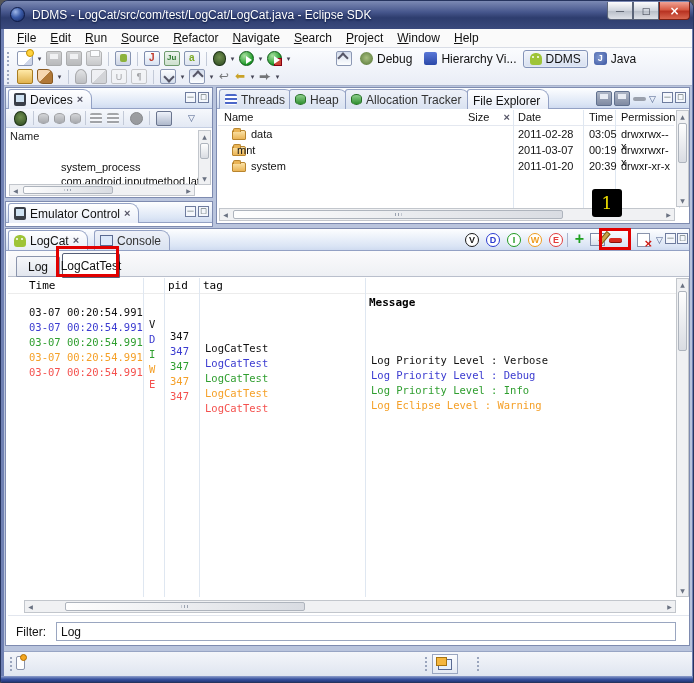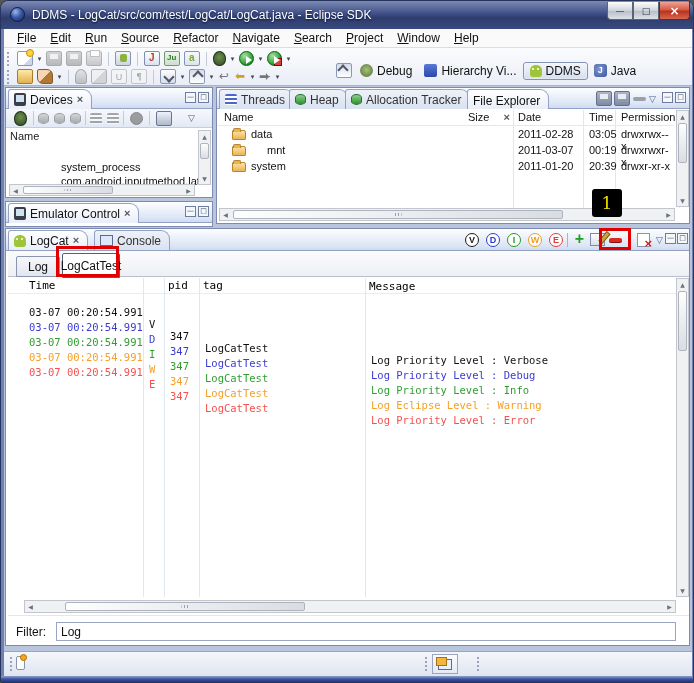--- a/index.html
+++ b/index.html
@@ -173,21 +173,21 @@
         <span class="tbi ic-adroid"></span>
         <span class="sep"></span>
         <span class="tbi ic-bug"></span>
         <span class="ddz">▾</span>
         <span class="tbi ic-run"></span>
         <span class="ddz">▾</span>
         <span class="tbi ic-run ic-ext"></span>
         <span class="ddz">▾</span>
       </div>
 
-      <div class="trow" style="top:13px;left:330px;width:358px;">
+      <div class="trow" style="top:1px;left:330px;width:358px;">
         <span class="tbi ic-annot" style="transform:rotate(180deg)"></span>
         <span class="persp">
           <span class="ic-dbgpersp"></span>
           <span>Debug</span>
         </span>
         <span class="persp">
           <span class="ic-hier"></span>
           <span>Hierarchy Vi...</span>
         </span>
         <span class="persp active">
@@ -321,21 +321,21 @@
 
       <div class="abs" style="left:1px;top:39px;width:456px;height:16px;">
         <span class="folder" style="position:absolute;left:14px;top:3px;"></span>
         <span class="abs" style="left:33px;top:1px;">data</span>
         <span class="abs" style="left:300px;top:1px;">2011-02-28</span>
         <span class="abs" style="left:371px;top:1px;">03:05</span>
         <span class="abs" style="left:403px;top:1px;">drwxrwx--x</span>
       </div>
       <div class="abs" style="left:1px;top:55px;width:456px;height:16px;">
         <span class="folder" style="position:absolute;left:14px;top:3px;"></span>
-        <span class="abs" style="left:49px;top:1px;">mnt</span>
+        <span class="abs" style="left:19px;top:1px;">mnt</span>
         <span class="abs" style="left:300px;top:1px;">2011-03-07</span>
         <span class="abs" style="left:371px;top:1px;">00:19</span>
         <span class="abs" style="left:403px;top:1px;">drwxrwxr-x</span>
       </div>
       <div class="abs" style="left:1px;top:71px;width:456px;height:16px;">
         <span class="folder" style="position:absolute;left:14px;top:3px;"></span>
         <span class="abs" style="left:33px;top:1px;">system</span>
         <span class="abs" style="left:300px;top:1px;">2011-01-20</span>
         <span class="abs" style="left:371px;top:1px;">20:39</span>
         <span class="abs" style="left:403px;top:1px;">drwxr-xr-x</span>
@@ -385,21 +385,21 @@
       <div class="abs" style="left:2px;top:22px;width:681px;height:394px;background:#fff;">
 
         <div class="abs" style="left:0;top:0;width:681px;height:26px;background:linear-gradient(#fbfbfc,#eef0f4);border-bottom:1px solid #b9bfcc;"></div>
         <span class="ctab" style="left:8px;top:5px;width:44px;height:21px;">Log</span>
         <span class="ctab active" style="left:54px;top:2px;width:58px;height:25px;">LogCatTest</span>
 
         <div class="abs hdrmono" style="left:0;top:27px;width:681px;height:16px;border-bottom:1px solid #ececec;">
           <span class="abs" style="left:21px;top:1px;">Time</span>
           <span class="abs" style="left:160px;top:1px;">pid</span>
           <span class="abs" style="left:195px;top:1px;">tag</span>
-          <span class="abs" style="left:361px;top:2px;">Message</span>
+          <span class="abs" style="left:361px;top:18px;font-weight:bold;">Message</span>
         </div>
 
         <div class="colline" style="left:135px;top:27px;height:319px;"></div>
         <div class="colline" style="left:156px;top:27px;height:319px;"></div>
         <div class="colline" style="left:191px;top:27px;height:319px;"></div>
         <div class="colline" style="left:357px;top:27px;height:319px;"></div>
 
         <div class="abs cellmono" style="left: 0px; top: 43px; width: 660px; height: 15px; color: rgb(16, 16, 16);">
           <span class="abs" style="left:21px;">03-07 00:20:54.991</span>
           <span class="abs" style="left:141px;">V</span>
@@ -426,21 +426,20 @@
           <span class="abs" style="left:141px;">W</span>
           <span class="abs" style="left:162px;">347</span>
           <span class="abs" style="left:197px;">LogCatTest</span>
           <span class="abs" style="left:363px;">Log Eclipse Level : Warning</span>
         </div>
         <div class="abs cellmono" style="left: 0px; top: 103px; width: 660px; height: 15px; color: rgb(244, 81, 78);">
           <span class="abs" style="left:21px;">03-07 00:20:54.991</span>
           <span class="abs" style="left:141px;">E</span>
           <span class="abs" style="left:162px;">347</span>
           <span class="abs" style="left:197px;">LogCatTest</span>
-          <span class="abs" style="left:363px;">Log Priority Level : Error</span>
         </div>
 
         <div class="sb" style="left:668px;top:27px;width:13px;height:319px;">
           <span class="ar" style="top:0;left:0;">▲</span>
           <span class="thumb" style="left:1px;top:12px;width:9px;height:60px;"></span>
           <span class="ar" style="bottom:0;left:0;">▼</span>
         </div>
 
         <div class="sb" style="left:16px;top:349px;width:652px;height:13px;">
           <span class="ar" style="left:0;top:0;">◀</span>

